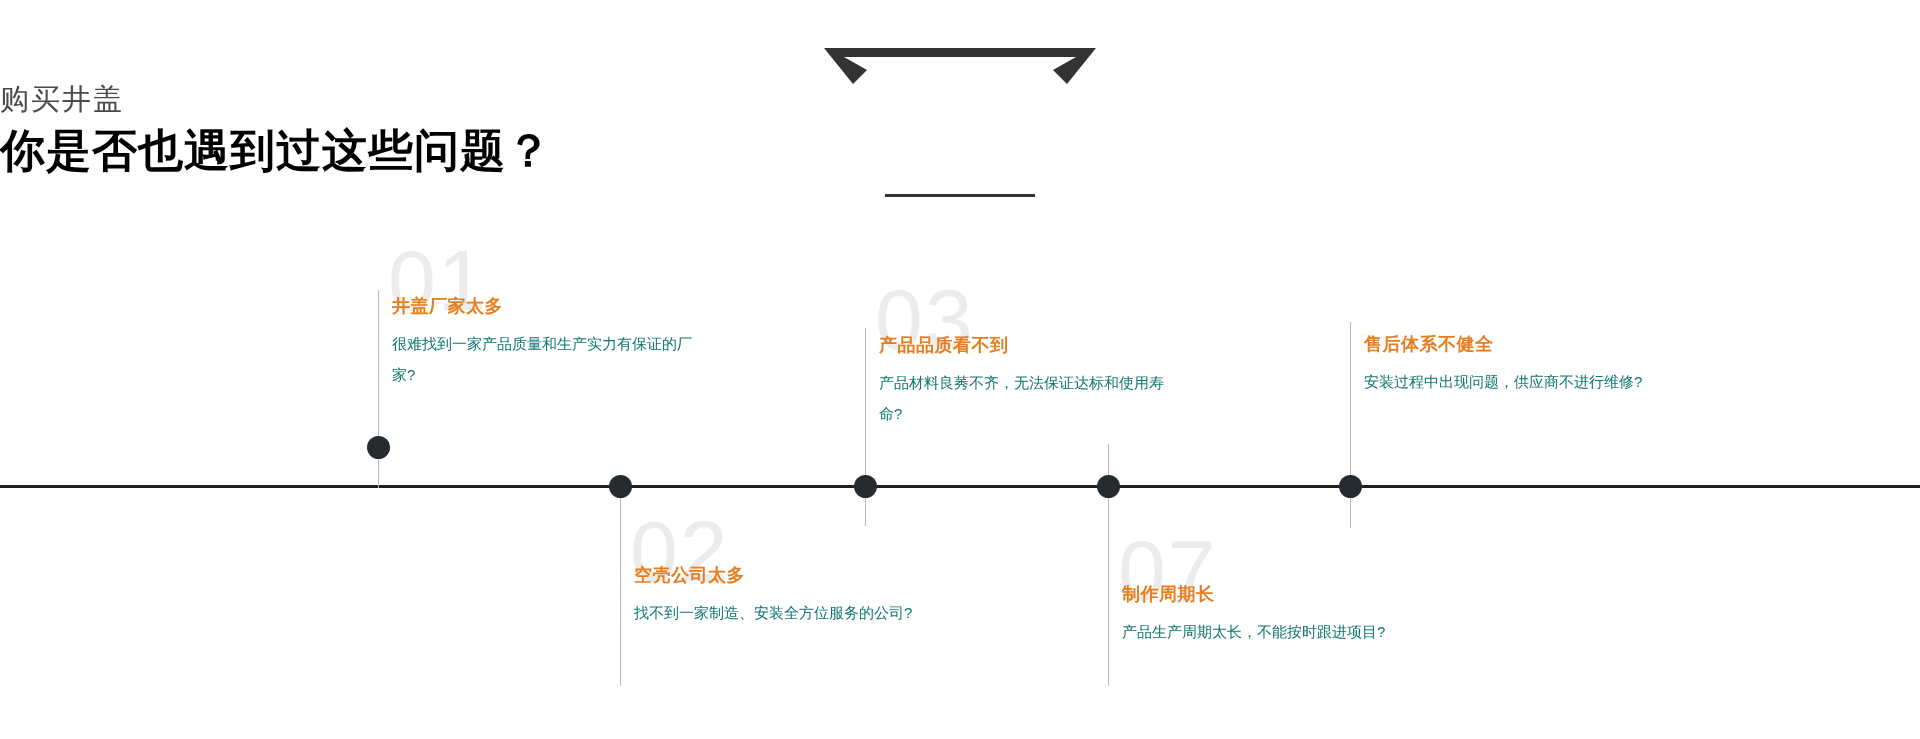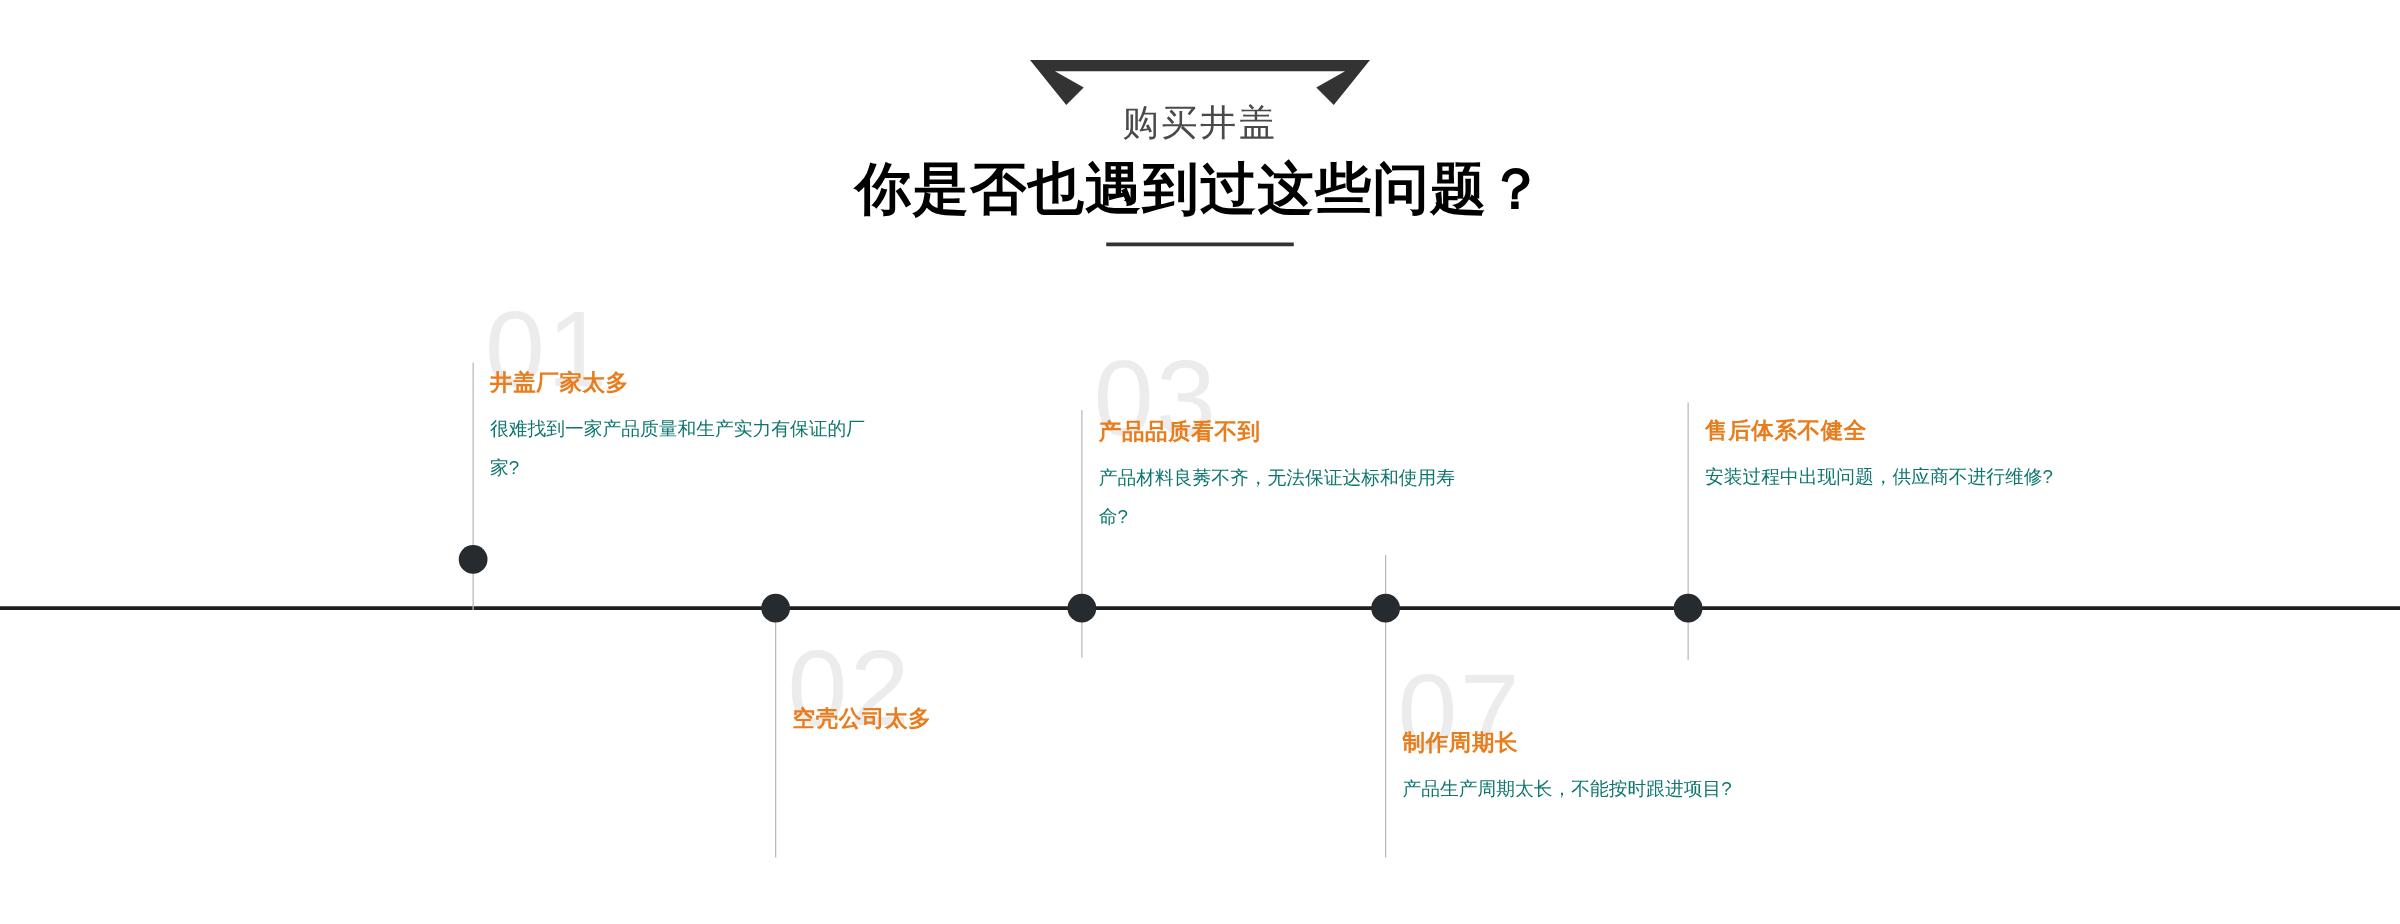--- a/index.html
+++ b/index.html
@@ -14,21 +14,21 @@
     position:relative;
     width:1920px; height:739px;
     background:#ffffff;
   }
 
   
   .header{
     position:absolute;
     left:0; top:48px;
     width:1920px;
-    text-align:center;
+    text-align:left;
   }
   .bracket{
     position:relative;
     width:272px;
     height:36px;
     margin:0 auto;
   }
   .bracket svg{ display:block; width:272px; height:36px; }
 
   .sub-title{
@@ -149,20 +149,21 @@
 
   <div class="item above" style="left:392px; top:293px;">
     <div class="big-num">01</div>
     <div class="item-title">井盖厂家太多</div>
     <div class="item-desc">很难找到一家产品质量和生产实力有保证的厂家?</div>
   </div>
 
   <div class="item below" style="left:634px; top:562px;">
     <div class="big-num">02</div>
     <div class="item-title">空壳公司太多</div>
+    <div class="item-desc">找不到一家制造、安装全方位服务的公司?</div>
   </div>
 
   <div class="item above" style="left:879px; top:332px;">
     <div class="big-num">03</div>
     <div class="item-title">产品品质看不到</div>
     <div class="item-desc">产品材料良莠不齐，无法保证达标和使用寿命?</div>
   </div>
 
   <div class="item below" style="left:1122px; top:581px;">
     <div class="big-num">07</div>

